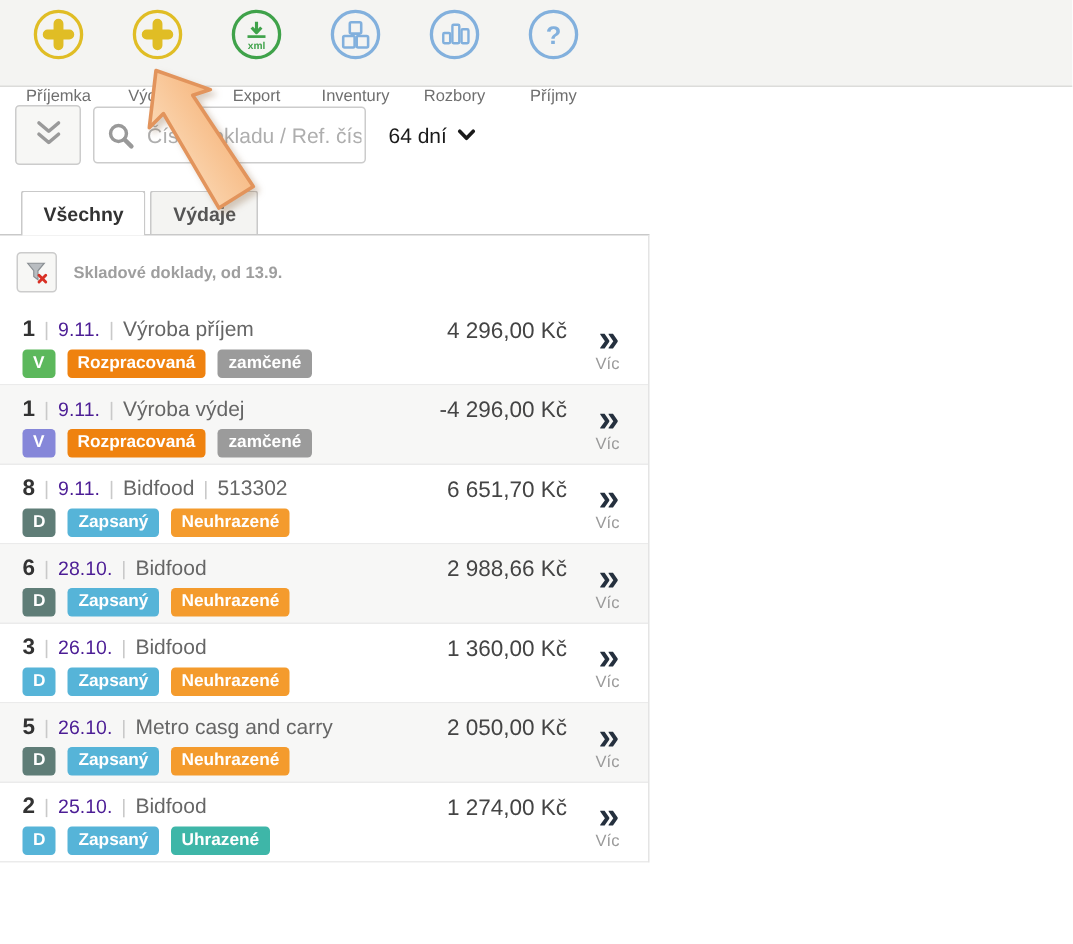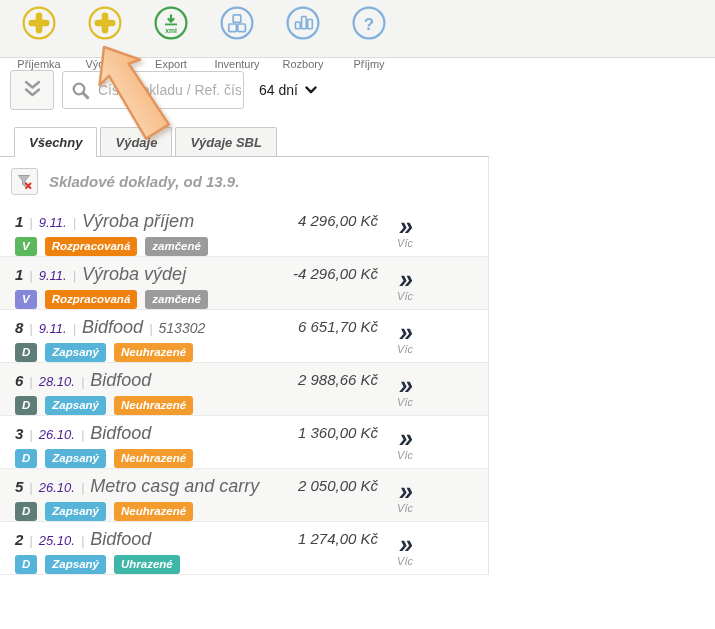--- a/index.html
+++ b/index.html
@@ -14,38 +14,38 @@
 
   
   .filter-row{display:flex;align-items:center;padding:11px 0 0 10px;height:42px;}
   .expand-btn{width:44px;height:40px;border:1px solid #ccc;background:#f7f7f5;border-radius:3px;display:flex;align-items:center;justify-content:center;cursor:pointer;padding:0;}
   .search-box{margin-left:8px;width:182px;height:38px;border:1px solid #ccc;border-radius:3px;background:#fff;display:flex;align-items:center;padding-left:8px;box-sizing:border-box;}
   .search-box input{border:none;outline:none;flex:1;font-size:14px;color:#333;min-width:0;background:transparent;font-family:inherit;}
   .search-box input::placeholder{color:#aeaeae;}
   .period{margin-left:15px;display:flex;align-items:center;gap:7px;font-size:14px;color:#1a1a1a;cursor:pointer;}
 
   
-  .content{width:489px;margin-top:14px;box-sizing:border-box;font-style:italic;}
+  .content{width:433px;margin-top:14px;box-sizing:border-box;}
   .tabs{display:flex;align-items:flex-end;padding-left:14px;border-bottom:1px solid #c9c9c9;height:31px;box-sizing:content-box;}
   .tab{border:1px solid #c9c9c9;border-bottom:none;background:#f4f4f2;padding:7px 14px 6px;font-size:13px;font-weight:bold;color:#555;margin-right:3px;border-radius:2px 2px 0 0;cursor:pointer;white-space:nowrap;}
   .tab.active{background:#fff;color:#333;margin-bottom:-1px;padding-bottom:7px;}
 
   .list-area{border-right:1px solid #e4e4e4;}
   .list-header{display:flex;align-items:center;padding:11px 0 9px 11px;}
   .filter-btn{width:27px;height:27px;border:1px solid #ccc;border-radius:3px;background:#f7f7f5;display:flex;align-items:center;justify-content:center;padding:0;cursor:pointer;}
-  .list-title{margin-left:11px;font-size:15px;font-weight:bold;color:#9e9e9e;text-align:center;}
+  .list-title{margin-left:11px;font-size:11px;font-weight:bold;color:#9e9e9e;text-align:center;}
 
   .row{display:flex;border-bottom:1px solid #ebebeb;padding:7px 0 0 15px;height:53px;box-sizing:border-box;cursor:pointer;background:#fff;}
   .row.alt{background:#f7f7f6;}
   .row-left{width:363px;position:relative;}
   .row-line1{display:flex;align-items:baseline;}
   .row-num{font-size:15px;font-weight:bold;color:#333;}
   .pipe{color:#c9c9c9;margin:0 6px;font-size:13px;}
   .row-date{color:#4c1d95;font-size:13px;}
-  .row-title{color:#666;font-size:18px;}
+  .row-title{color:#666;font-size:14px;}
   .row-ref{color:#666;font-size:14px;}
   .row-amount{position:absolute;top:1px;right:0;font-size:15px;color:#444;text-align:right;}
   .row-badges{display:flex;gap:8px;margin-top:5px;}
   .badge{border-radius:3px;padding:2px 7px 3px;font-size:11.5px;font-weight:bold;color:#fff;line-height:1.25;white-space:nowrap;}
   .row-more{width:54px;display:flex;flex-direction:column;align-items:center;justify-content:center;margin-top:-4px;}
   .chev{font-size:25px;font-weight:bold;color:#25303e;line-height:22px;letter-spacing:-2px;}
   .more-label{font-size:11px;color:#9a9a9a;margin-top:0;}
 
   .arrow-overlay{position:absolute;left:0;top:0;pointer-events:none;filter:drop-shadow(3px 3px 2px rgba(130,90,50,0.3));}
 </style>
@@ -156,21 +156,20 @@
   </div>
 </div>
 
 <div class="content">
   <div class="tabs" id="tabs">
   <div class="tab active"><span class="tab-label">Všechny</span></div>
 
 
   <div class="tab"><span class="tab-label">Výdaje</span></div>
 
-  <div class="tab"><span class="tab-label">Výdaje SBL</span></div>
 </div>
   <div class="list-area">
     <div class="list-header">
       <button class="filter-btn">
         <span style="display:flex;">
           <svg width="17" height="17" viewBox="0 0 17 17">
             <path d="M2.5 2.5 h11 l-4.2 5 v6 l-2.8 -2.2 v-3.8 Z" fill="#b9bdc1" stroke="#8b9094" stroke-width="0.8"></path>
             <path d="M10 10.5 l4.5 4.5 M14.5 10.5 l-4.5 4.5" stroke="#d93025" stroke-width="1.9" stroke-linecap="round"></path>
           </svg>
         </span>

